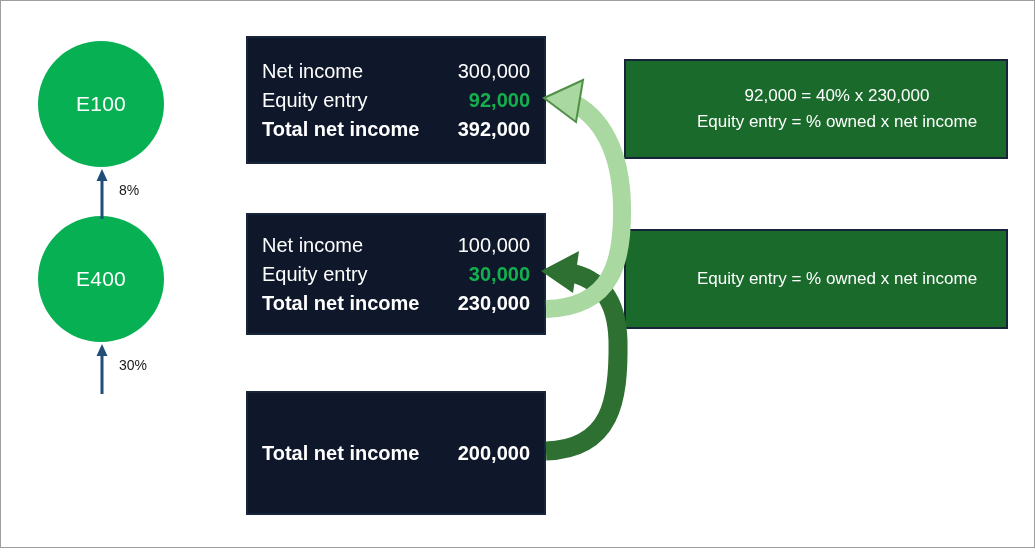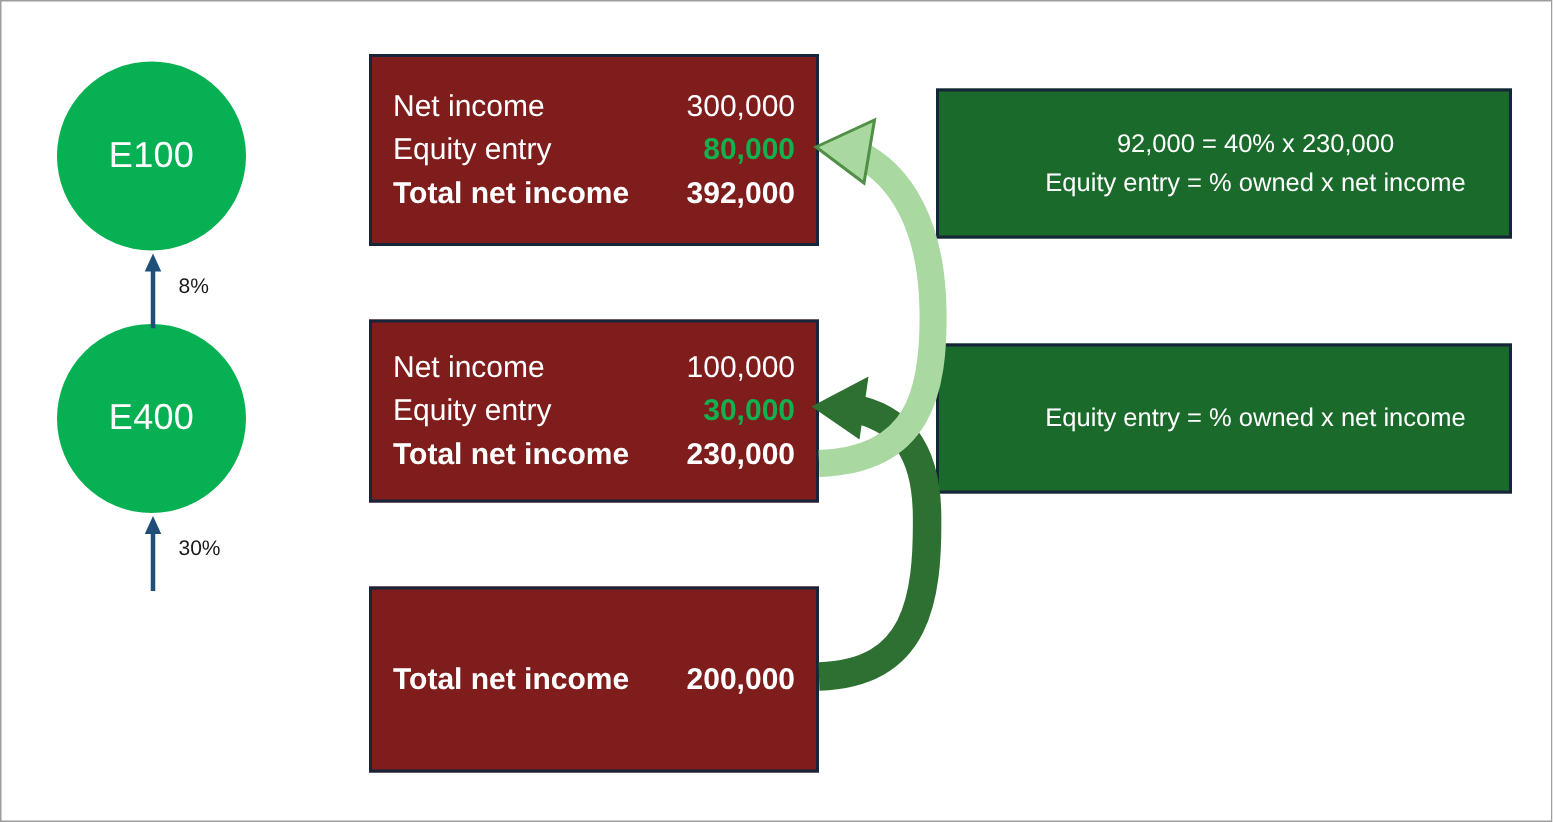--- a/index.html
+++ b/index.html
@@ -23,21 +23,21 @@
     position: absolute;
     width: 126px;
     height: 126px;
     border-radius: 50%;
     background: #0DB14B;
     background: #07B053;
     display: flex;
     align-items: center;
     justify-content: center;
     color: #ffffff;
-    font-size: 24px;
+    font-size: 21px;
     letter-spacing: 0.2px;
   }
   #circle-e100 { left: 37px;  top: 40px; }
   #circle-e400 { left: 37px;  top: 215px; }
   #circle-e401 { left: 37px;  top: 390px; }
 
   
   .ownership-connector {
     position: absolute;
     left: 92px;
@@ -53,21 +53,21 @@
     color: #1a1a1a;
   }
   #label-40 { top: 181px; }
   #label-30 { top: 356px; }
 
   
   .income-box {
     position: absolute;
     left: 245px;
     width: 300px;
-    background: #7f1d1d;
+    background: #0f172a;
     border: 2px solid #17253A;
     box-sizing: border-box;
     display: flex;
     flex-direction: column;
     justify-content: center;
     padding: 0 14px;
   }
   #income-box-e100 { top: 35px;  height: 128px; }
   #income-box-e400 { top: 212px; height: 122px; }
   #income-box-e401 { top: 390px; height: 124px; }
@@ -143,21 +143,21 @@
   </svg>
   <div class="ownership-label" id="label-30">30%</div>
 
   <div class="income-box" id="income-box-e100">
     <div class="income-row">
       <span class="row-label">Net income</span>
       <span class="row-value">300,000</span>
     </div>
     <div class="income-row equity">
       <span class="row-label">Equity entry</span>
-      <span class="row-value">80,000</span>
+      <span class="row-value">92,000</span>
     </div>
     <div class="income-row total">
       <span class="row-label">Total net income</span>
       <span class="row-value">392,000</span>
     </div>
   </div>
 
   <div class="income-box" id="income-box-e400">
     <div class="income-row">
       <span class="row-label">Net income</span>

